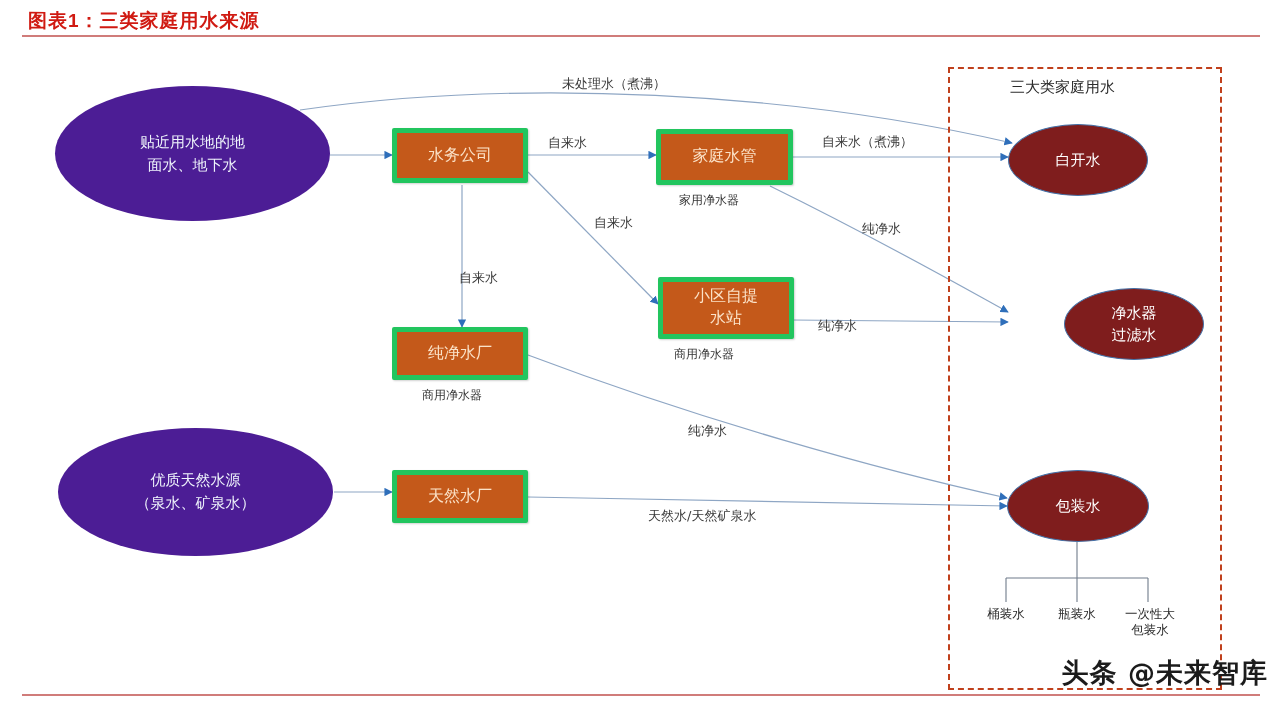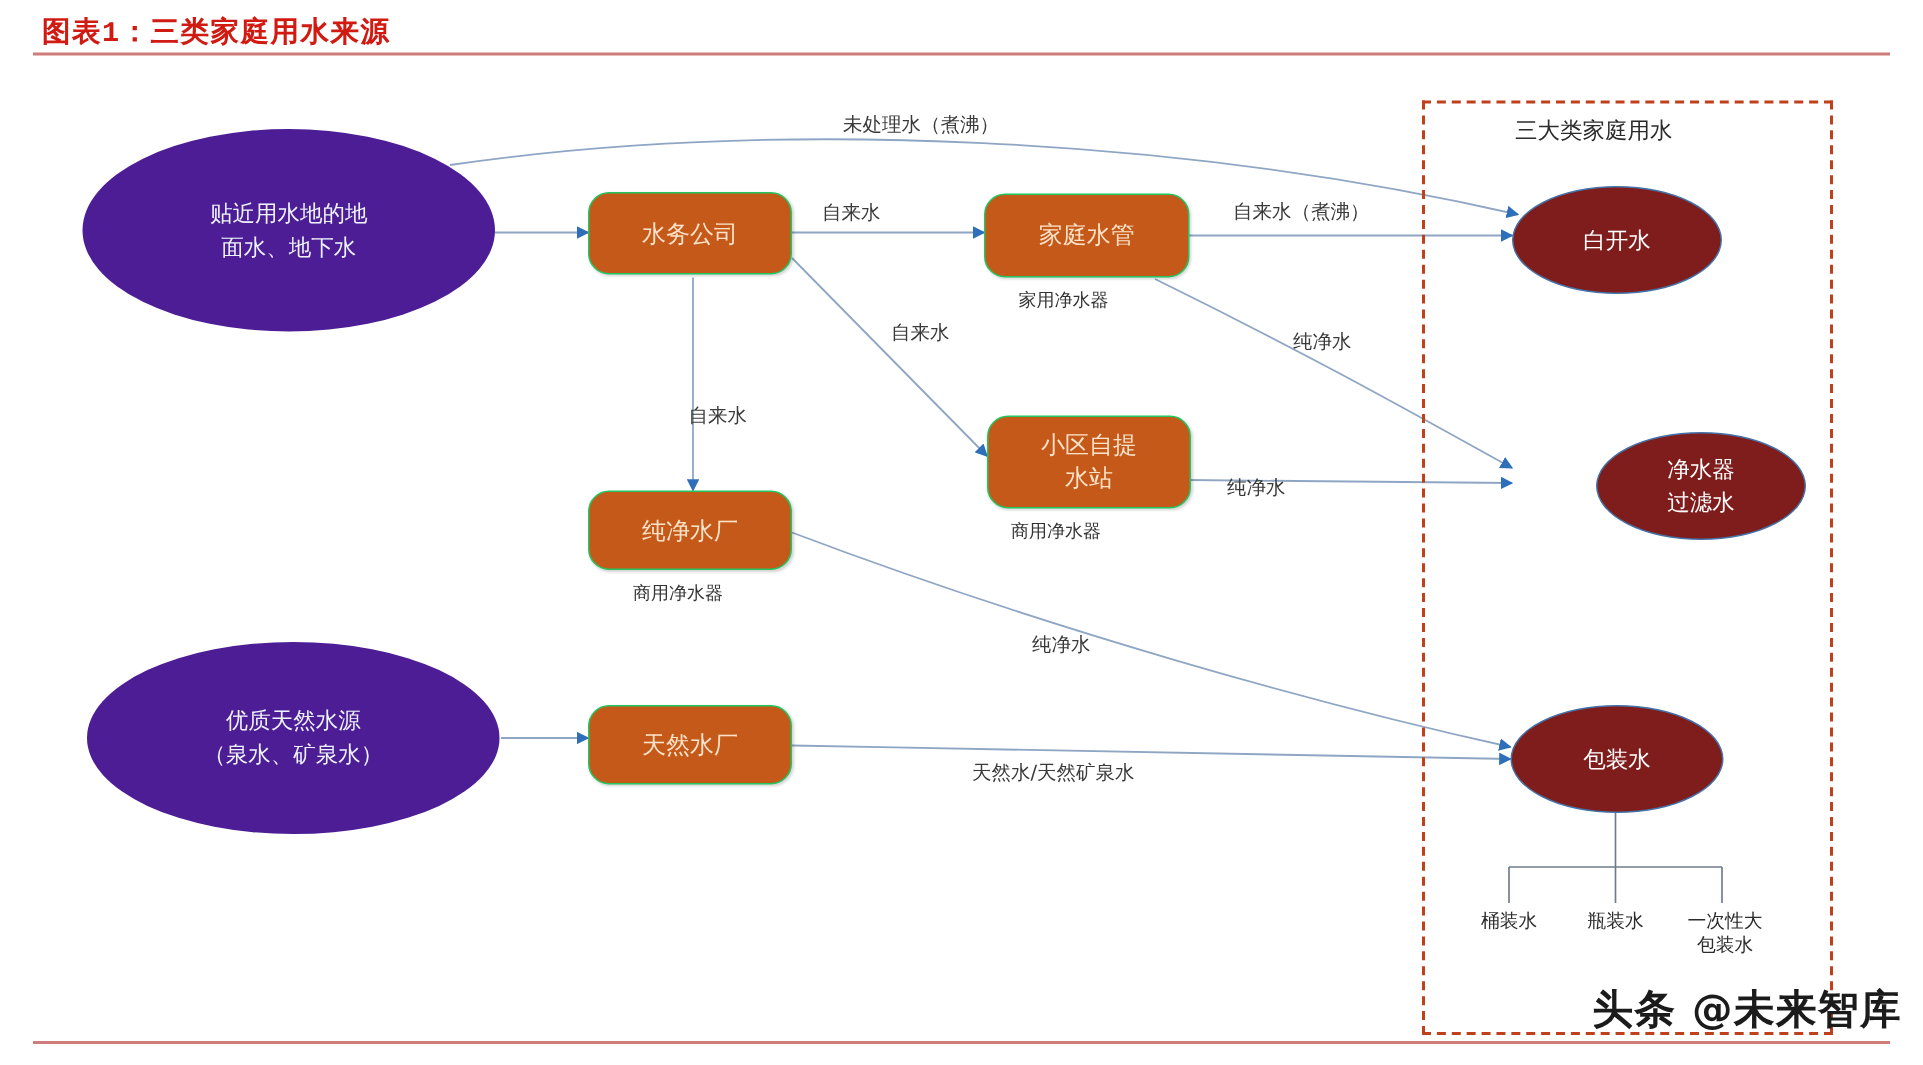--- a/index.html
+++ b/index.html
@@ -9,21 +9,21 @@
     font-family:"DejaVu Sans","Liberation Sans",sans-serif;
     position:relative;overflow:hidden;
   }
   #stage{position:absolute;left:0;top:0;width:1282px;height:710px;}
 
   
   .title{
     position:absolute;left:28px;top:8px;
     font-size:19px;font-weight:bold;color:#d01a12;
     letter-spacing:1px;white-space:nowrap;
-    font-family:Liberation Mono, monospace;
+    font-family:Liberation Sans, sans-serif;
   }
   .rule-top{
     position:absolute;left:22px;top:35px;width:1238px;height:2px;
     background:#c0504d;opacity:.75;
   }
   .rule-bottom{
     position:absolute;left:22px;top:694px;width:1238px;height:2px;
     background:#c0504d;opacity:.75;
   }
 
@@ -43,25 +43,26 @@
   }
   .dest-ellipse{
     border-radius:50%;
     background:#7f1d1d;
     border:1px solid #4472a8;
     color:#ffffff;
     font-size:15px;line-height:22px;
   }
   .proc-box{
     background:#c4591a;
-    border:1px solid #22c55e;
-    border-radius:14px;
+    border:5px solid #22c55e;
+    border-radius:2px;
     color:#fbe2c8;
     font-size:16px;line-height:22px;
     box-shadow:1px 1px 2px rgba(0,0,0,.18);
+    font-family:Liberation Mono, monospace;
   }
 
   
   .lbl{
     position:absolute;color:#3a3a3a;font-size:13px;white-space:nowrap;
     line-height:16px;
   }
   .lbl.under{color:#333;font-size:12px;}
   .dash-title{
     position:absolute;color:#2b2b2b;font-size:15px;white-space:nowrap;

